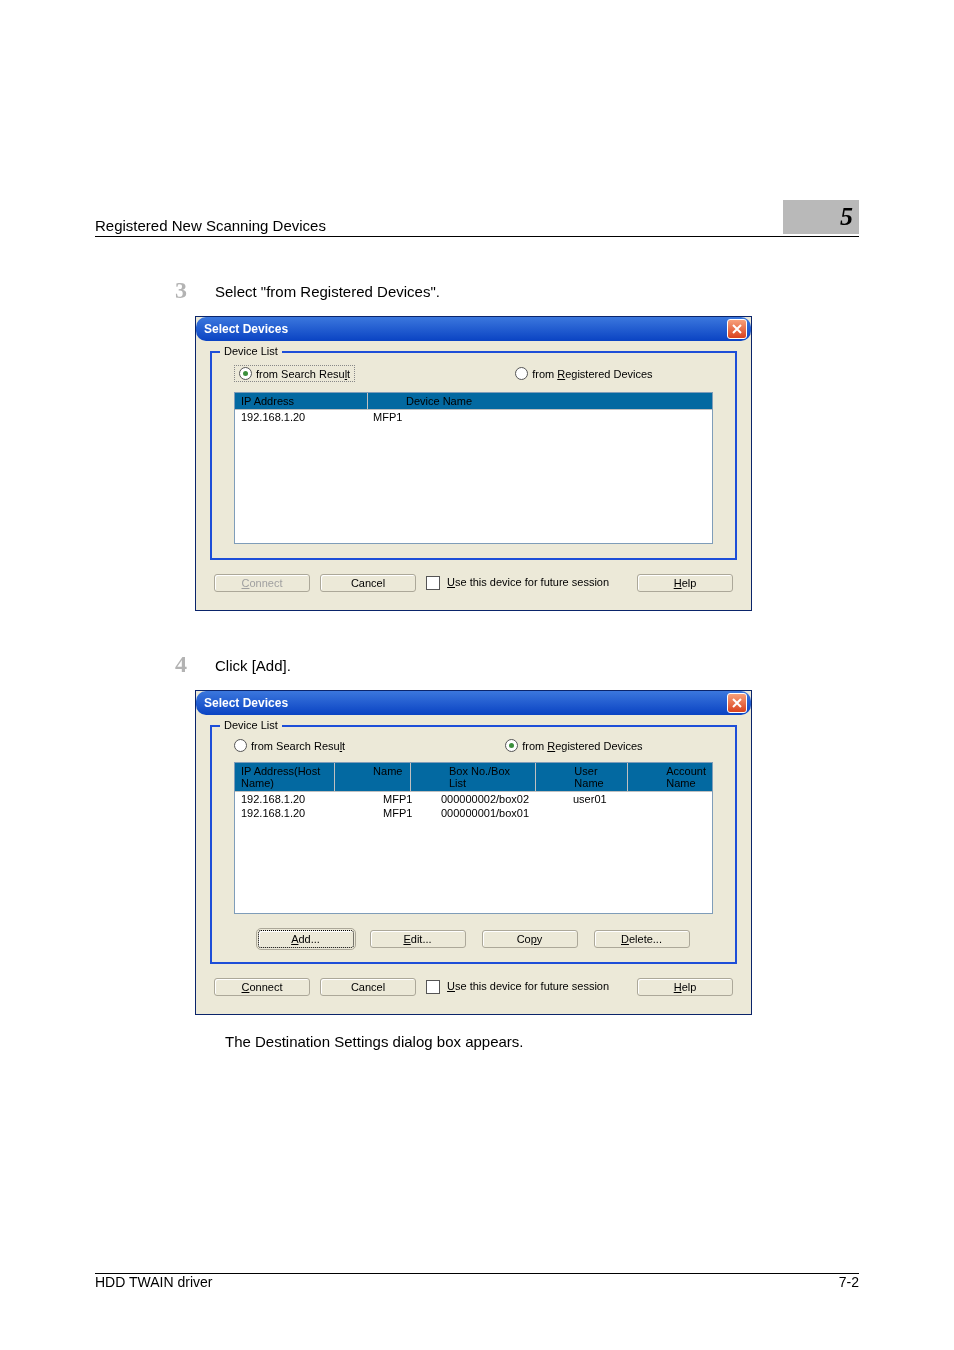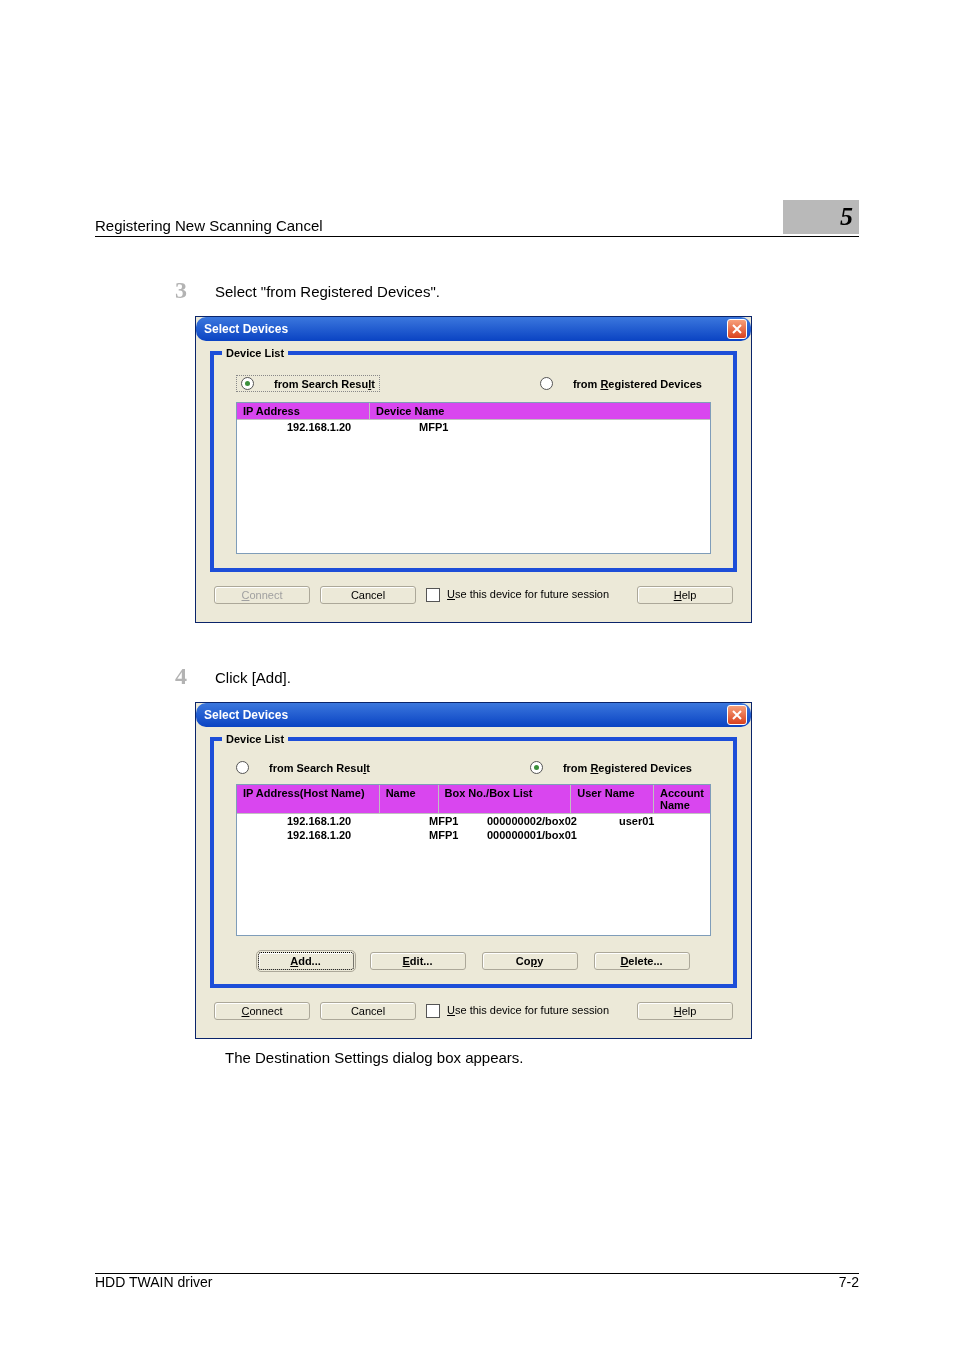--- a/index.html
+++ b/index.html
@@ -78,67 +78,67 @@
     width: 18px; height: 18px;
     background: linear-gradient(to bottom,#f7a07a,#d9411e);
     border: 1px solid #fff;
     border-radius: 3px;
     display: flex; align-items: center; justify-content: center;
     color: #fff; font-weight: bold;
   }
   .close-btn svg { width: 10px; height: 10px; }
   .dlg-body { padding: 10px 14px 14px 14px; }
   .groupbox {
-    border: 4px solid #1d4ed8;
-    padding: 16px 12px 14px 12px;
+    border: 2px solid #1d4ed8;
+    padding: 8px 12px 14px 12px;
     position: relative;
     margin-bottom: 14px;
-    font-weight: bold;
   }
   .groupbox-legend {
     position: absolute;
     top: -8px; left: 8px;
     background: #ece9d8;
     padding: 0 4px;
     font-size: 11px;
   }
   .radio-row {
     display: flex;
     justify-content: flex-start;
     gap: 160px;
     margin: 4px 0 10px 10px;
   }
-  .radio-item { display: flex; align-items: center; gap: 20px; }
+  .radio-item { display: flex; align-items: center; gap: 4px; }
   .dottedbox { border: 1px dotted #888; padding: 1px 4px; }
   .radio {
     width: 11px; height: 11px; border-radius: 50%;
     border: 1px solid #555; background: #fff;
     display: inline-flex; align-items: center; justify-content: center;
   }
   .radio.checked::after {
     content: ""; width: 5px; height: 5px; border-radius: 50%;
     background: #3b8f3b;
   }
   .listview {
     border: 1px solid #7f9db9;
     background: #fff;
     height: 150px;
     margin: 0 10px;
   }
   .lv-head {
     display: flex;
-    background: #d946ef;
+    background: #0369a1;
     border-bottom: 1px solid #c0c0c0;
     font-size: 11px;
+    gap: 32px;
   }
   .lv-col {
     border-right: 1px solid #c0c0c0;
     padding: 2px 6px;
   }
-  .lv-row { display: flex; font-size: 11px; margin-left: 44px; }
+  .lv-row { display: flex; font-size: 11px; }
   .lv-cell { padding: 1px 6px; }
   .below-list {
     display: flex;
     justify-content: space-between;
     align-items: center;
     margin: 18px 10px 0 10px;
   }
   .checkbox {
     width: 12px; height: 12px; border: 1px solid #555; background:#fff;
     display:inline-block; vertical-align: middle; margin-right: 4px;
@@ -155,38 +155,38 @@
     text-align: center;
   }
   .btn.disabled { color: #a0a0a0; }
   .btn.focus { border: 1px dotted #000; outline: 1px solid #aca899; outline-offset: 1px; }
   .btn-row { display: flex; gap: 16px; justify-content: center; margin-top: 16px; }
   .bottom-row {
     display: flex; align-items: center; gap: 10px;
     margin: 8px 4px 4px 4px;
   }
   .bottom-row .spacer { flex: 1; }
-  .result-text { margin-left: 130px; margin-top: 10px; font-size: 15px; }
+  .result-text { margin-left: 130px; margin-top: 18px; font-size: 15px; }
   .footer {
     position: absolute;
     bottom: 60px;
     left: 95px; right: 95px;
     border-top: 1px solid #000;
     display: flex; justify-content: space-between;
     padding-top: 0;
     font-size: 14px;
   }
   .ul { text-decoration: underline; }
 </style>
 </head>
 <body>
 
 <div class="page">
   <div class="header-row">
-    <span class="header-title">Registering New Scanning Cancel</span>
+    <span class="header-title">Registered New Scanning Devices</span>
     <span class="header-chnum">5</span>
   </div>
 
   <div class="step">
     <div class="step-num">3</div>
     <div class="step-text">Select "from Registered Devices".</div>
   </div>
 
   <div class="dialog-wrap">
     <div class="dialog">

